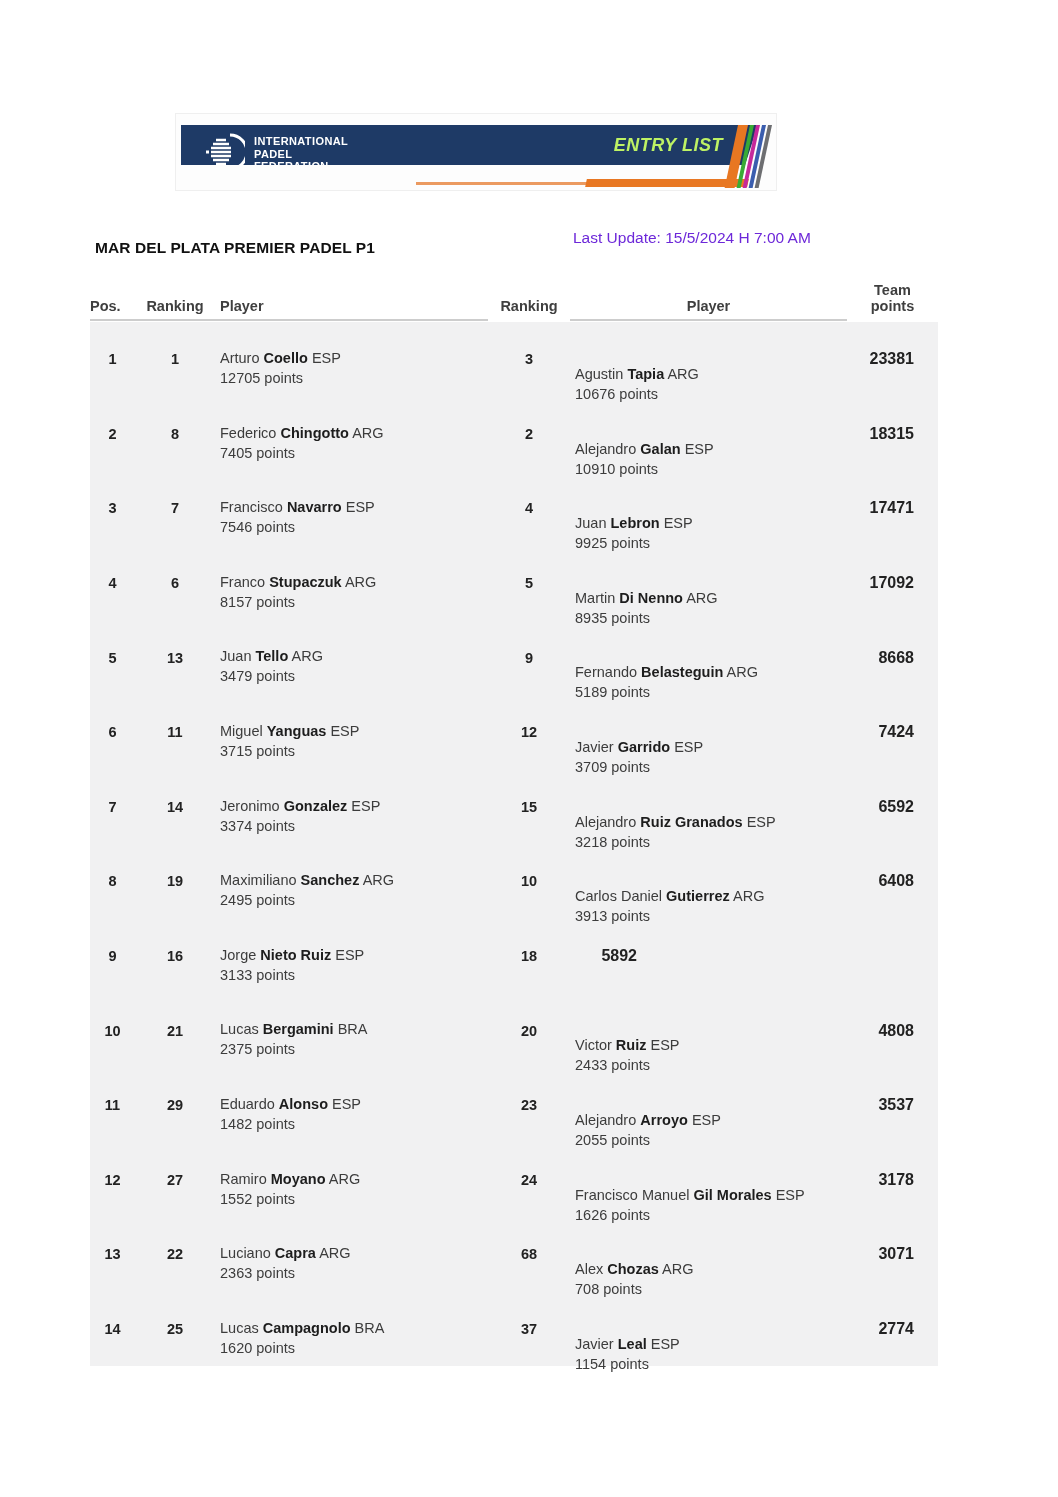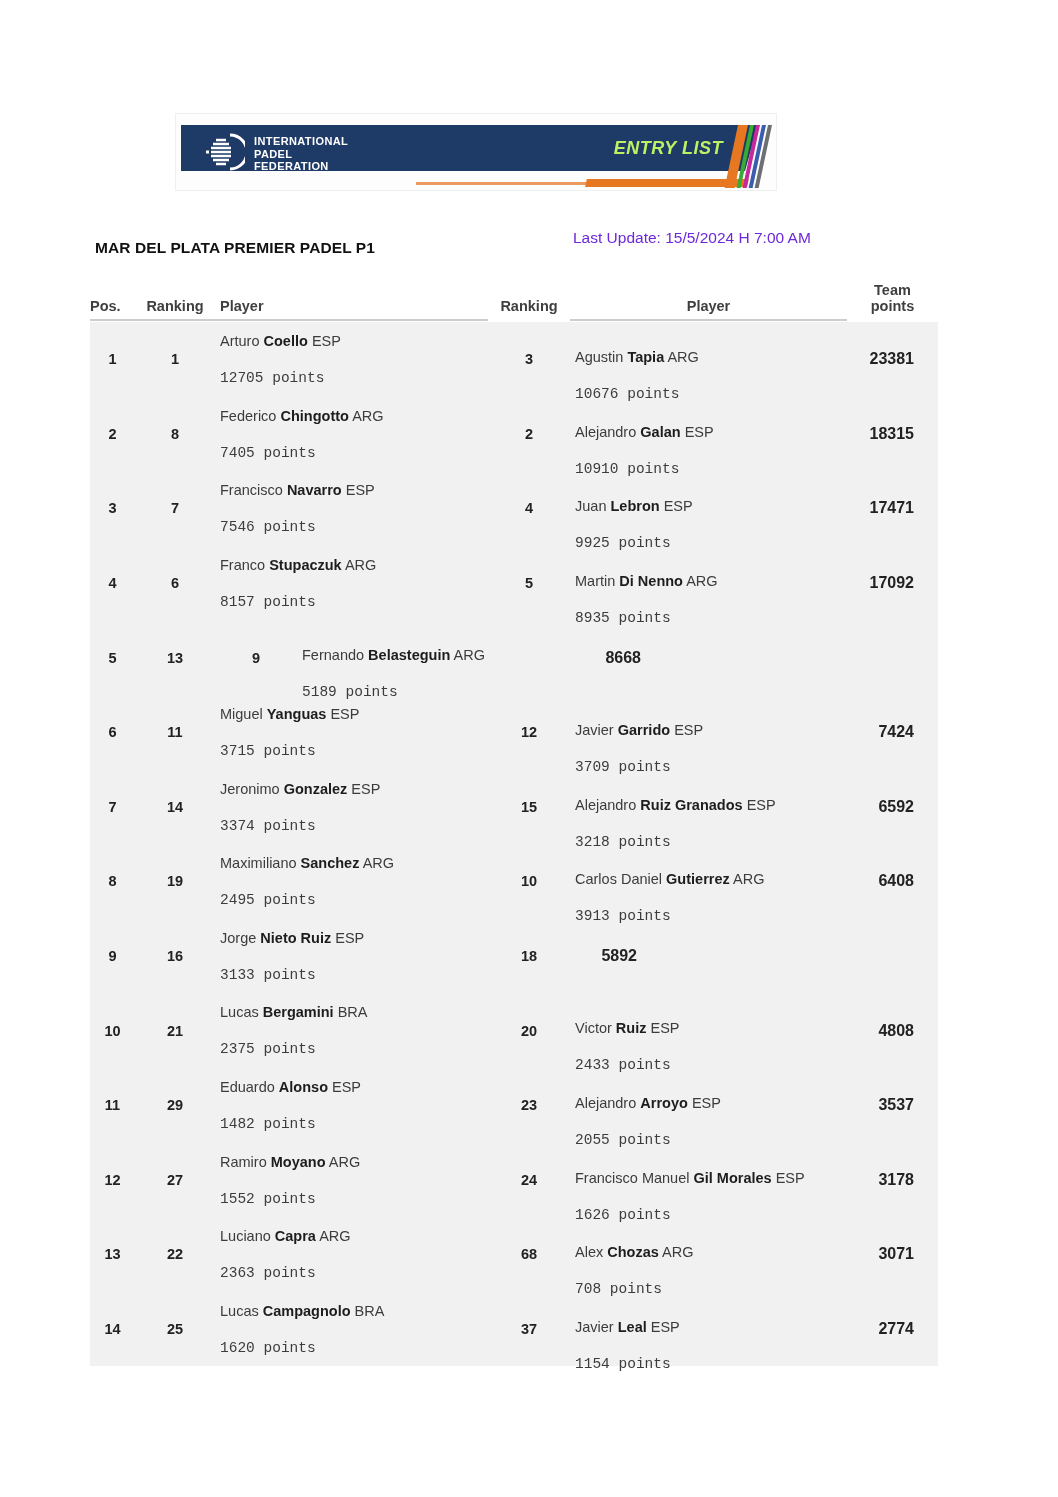--- a/index.html
+++ b/index.html
@@ -10,21 +10,21 @@
     color:#333;
     overflow:hidden;
   }
 
   
   .banner-box{
     position:absolute; left:175px; top:113px; width:602px; height:78px;
     background:#fdfdfd; border:1px solid #efefef;
   }
   .navy-bar{
-    position:absolute; left:5px; top:11px; width:577px; height:46px;
+    position:absolute; left:5px; top:11px; width:577px; height:40px;
     background:#1e3a66;
     clip-path:polygon(0 0,100% 0,calc(100% - 13px) 100%,0 100%);
   }
   .logo{
     position:absolute; left:24px; top:7px; display:flex; align-items:center; gap:9px;
     color:#ffffff;
   }
   .logo-text{ font-size:11px; font-weight:bold; line-height:12.5px; letter-spacing:.4px; }
   .entry-list{
     position:absolute; right:35px; top:50%; transform:translateY(-50%);
@@ -79,23 +79,23 @@
   .tbody{ background:#f1f1f2; margin-top:3px; }
   .trow{ display:flex; height:74.6px; }
   .ncell{
     display:flex; align-items:center; justify-content:center;
     font-weight:bold; font-size:14.5px; color:#222;
   }
   .ncell.c-pos{ width:45px; } .ncell.c-rank1{ width:80px; } .ncell.c-rank2{ width:82px; }
   .pcell{ position:relative; font-size:14.5px; color:#3c3c3c; }
   .pcell.c-play1{ width:273px; padding-left:0; }
   .pcell.c-play2{ width:277px; text-align:left;margin-top:16px; }
-  .pname{ position:absolute; top:11px; left:5px; white-space:nowrap; line-height:16px; }
+  .pname{ position:absolute; top:28px; left:5px; white-space:nowrap; line-height:16px; }
   .pname b{ color:#1d1d1d; }
-  .ppts { position:absolute; top:48px; left:5px; line-height:16px;font-family:Liberation Mono, monospace; }
+  .ppts { position:absolute; top:48px; left:5px; line-height:16px; }
   .tcell{
     width:91px; display:flex; align-items:center; justify-content:flex-end;
     padding-right:24px; font-weight:bold; font-size:16px; color:#222;
   }
 </style>
 </head>
 <body>
 
 <div class="banner-box">
   <div class="navy-bar">
@@ -207,20 +207,24 @@
     <div class="pcell c-play2">
       <div class="pname"><span>Martin</span> <b>Di Nenno</b> <span>ARG</span></div>
       <div class="ppts">8935 points</div>
     </div>
     <div class="tcell">17092</div>
   </div>
 
   <div class="trow">
     <div class="ncell c-pos">5</div>
     <div class="ncell c-rank1">13</div>
+    <div class="pcell c-play1">
+      <div class="pname"><span>Juan</span> <b>Tello</b> <span>ARG</span></div>
+      <div class="ppts">3479 points</div>
+    </div>
     <div class="ncell c-rank2">9</div>
     <div class="pcell c-play2">
       <div class="pname"><span>Fernando</span> <b>Belasteguin</b> <span>ARG</span></div>
       <div class="ppts">5189 points</div>
     </div>
     <div class="tcell">8668</div>
   </div>
 
   <div class="trow">
     <div class="ncell c-pos">6</div>

